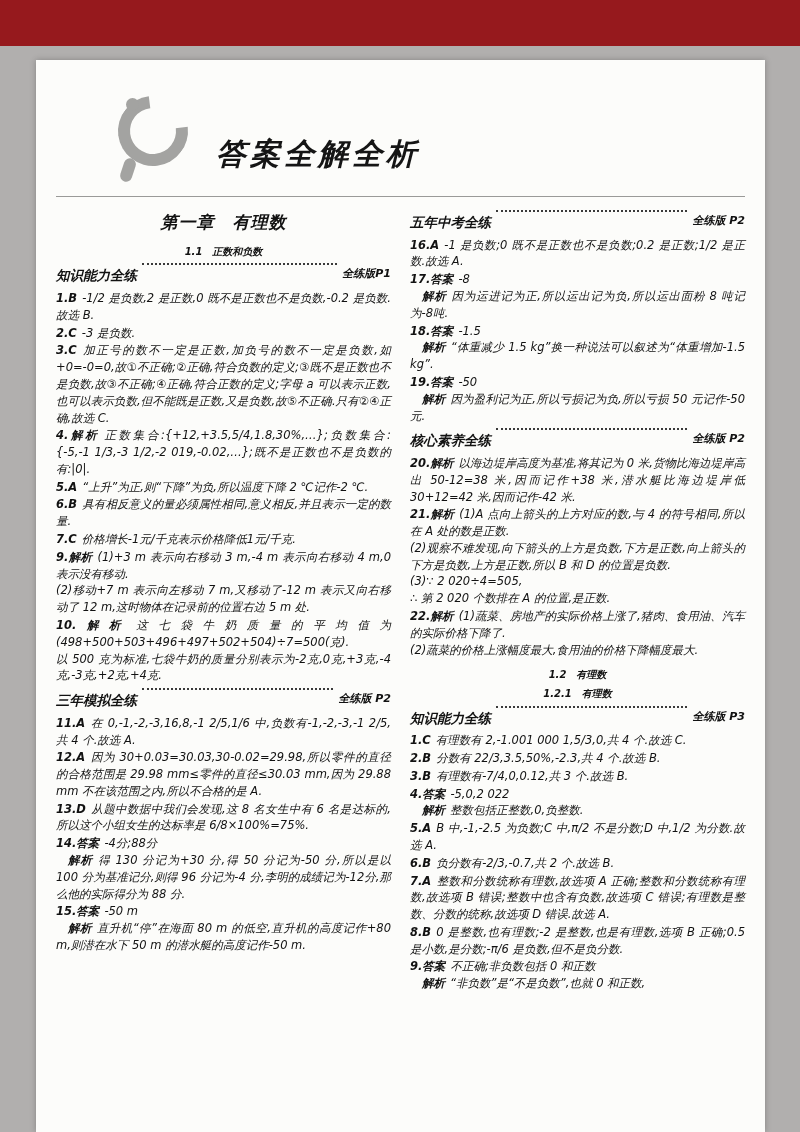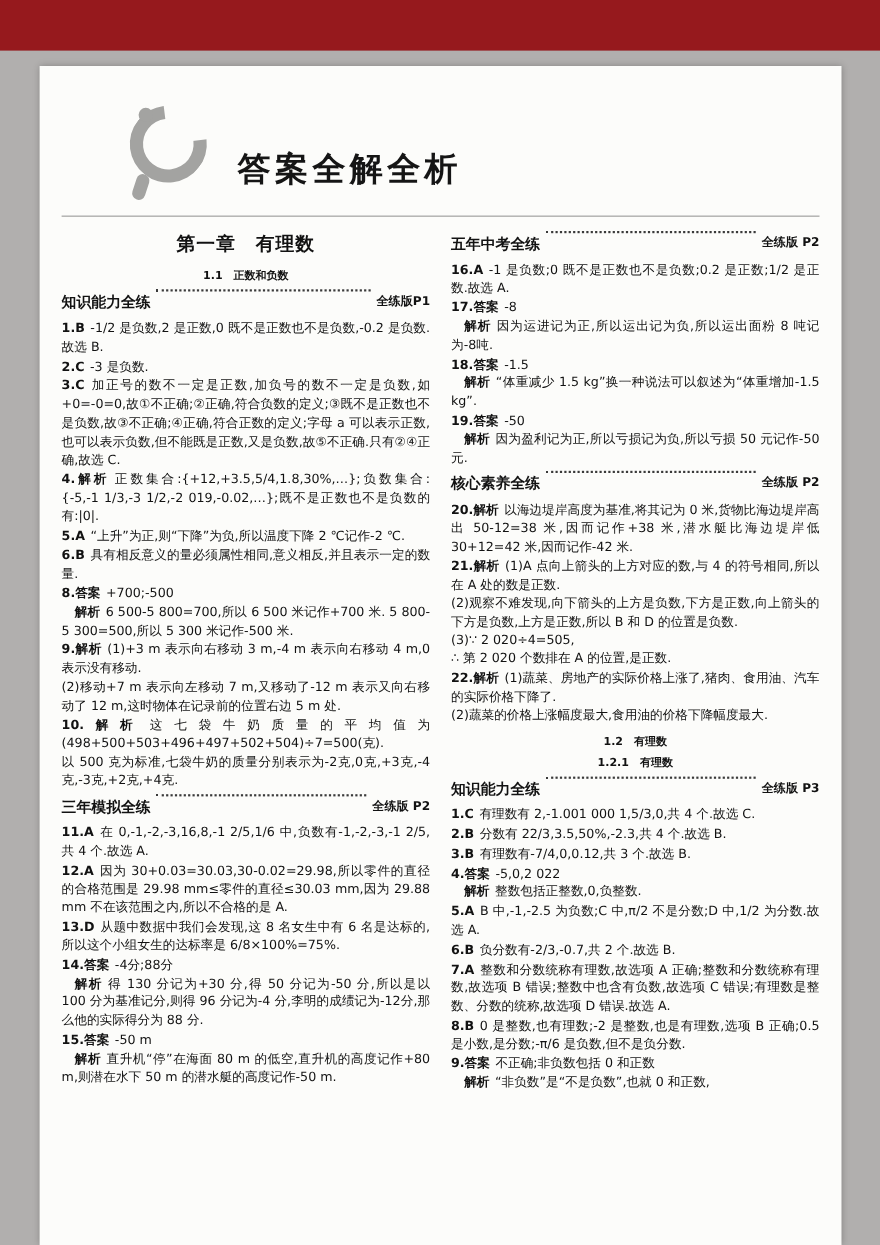--- a/index.html
+++ b/index.html
@@ -1,19 +1,19 @@
 <!DOCTYPE html>
 <html><head>
 <meta charset="utf-8">
 <style>
   * { margin:0; padding:0; box-sizing:border-box; }
   html,body { width:800px; height:1132px; overflow:hidden; }
   body { background:#b1afae; font-family:"DejaVu Sans","Liberation Sans",sans-serif; position:relative; }
   .top-band { position:absolute; top:0; left:0; width:800px; height:46px; background:#96191d; }
-  .page { position:absolute; left:36px; top:60px; width:729px; height:1072px; background:#fcfcfa; padding:34px 20px 16px 20px; box-shadow:0 0 6px rgba(0,0,0,.25); }
+  .page { position:absolute; left:36px; top:60px; width:729px; height:1072px; background:#fcfcfa; padding:34px 20px 16px 20px; box-shadow:0 0 6px rgba(0,0,0,.25);font-style:italic; }
   
   .pg-header { position:relative; height:112px; }
   .logo { position:absolute; left:62px; top:2px; width:74px; height:86px; }
   .ring { position:absolute; left:0; top:0; width:70px; height:70px; border:12px solid #a3a3a1; border-radius:50%; border-top-color:transparent; transform:rotate(38deg); }
   .ring-dot { position:absolute; left:8px; top:2px; width:13px; height:13px; border-radius:50%; background:#a3a3a1; }
   .ring-tail { position:absolute; left:4px; top:62px; width:12px; height:24px; background:#a3a3a1; border-radius:6px; transform:rotate(18deg); }
   .pg-title { position:absolute; left:160px; top:40px; font-size:30px; font-weight:bold; letter-spacing:4px; color:#151515; }
   .title-rule { position:absolute; left:0; right:0; top:102px; height:1px; background:#9a9a98; }
   
   .columns { display:flex; gap:19px; }
@@ -68,22 +68,21 @@
         <div class="item">
           <p class="line"><span class="lab">4.解析</span><span class="txt">正数集合:{+12,+3.5,5/4,1.8,30%,…};负数集合:{-5,-1 1/3,-3 1/2,-2 019,-0.02,…};既不是正数也不是负数的有:|0|.</span></p>
         </div>
         <div class="item">
           <p class="line"><span class="lab">5.A</span><span class="txt">“上升”为正,则“下降”为负,所以温度下降 2 ℃记作-2 ℃.</span></p>
         </div>
         <div class="item">
           <p class="line"><span class="lab">6.B</span><span class="txt">具有相反意义的量必须属性相同,意义相反,并且表示一定的数量.</span></p>
         </div>
         <div class="item">
-          <p class="line"><span class="lab">8.答案</span><span class="txt">+700;-500</span></p>
-          <p class="line cont"><span class="lab">解析</span><span class="txt">6 500-5 800=700,所以 6 500 米记作+700 米. 5 800-5 300=500,所以 5 300 米记作-500 米.</span></p>
+          <p class="line"><span class="lab">7.C</span><span class="txt">价格增长-1元/千克表示价格降低1元/千克.</span></p>
         </div>
         <div class="item">
           <p class="line"><span class="lab">9.解析</span><span class="txt">(1)+3 m 表示向右移动 3 m,-4 m 表示向右移动 4 m,0 表示没有移动.</span></p>
           <p class="line cont"><span class="txt">(2)移动+7 m 表示向左移动 7 m,又移动了-12 m 表示又向右移动了 12 m,这时物体在记录前的位置右边 5 m 处.</span></p>
         </div>
         <div class="item">
           <p class="line"><span class="lab">10.解析</span><span class="txt">这七袋牛奶质量的平均值为(498+500+503+496+497+502+504)÷7=500(克).</span></p>
           <p class="line cont"><span class="txt">以 500 克为标准,七袋牛奶的质量分别表示为-2克,0克,+3克,-4克,-3克,+2克,+4克.</span></p>
         </div>
         <div class="practice">

